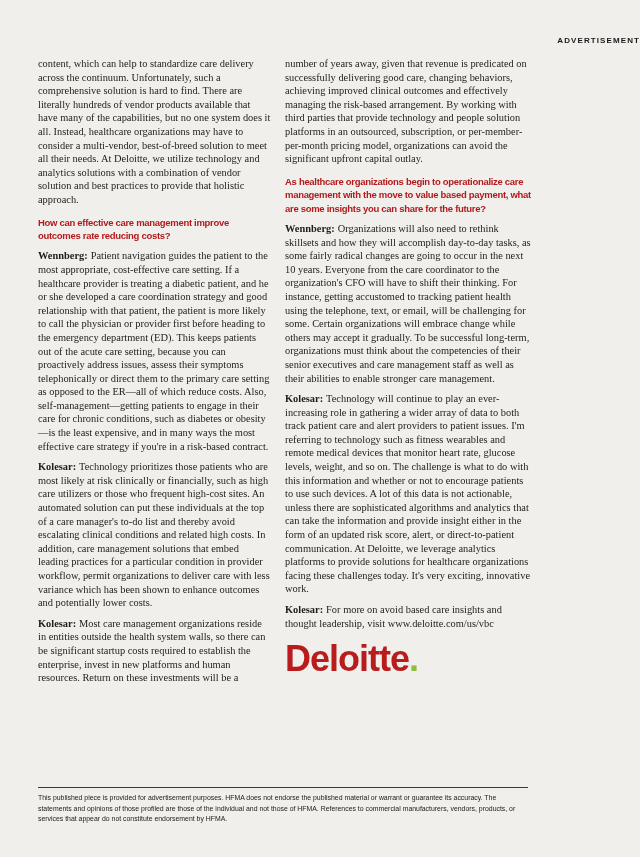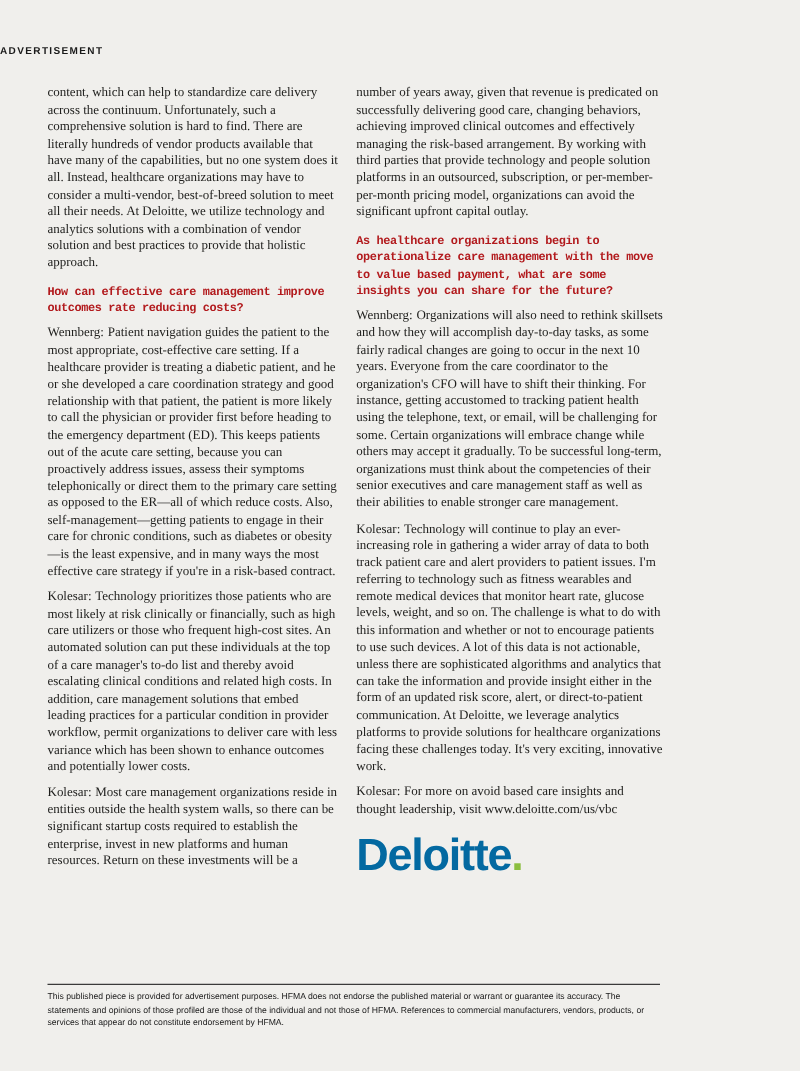--- a/index.html
+++ b/index.html
@@ -7,57 +7,57 @@
   body {
     position: relative;
     background: #f0efec;
     font-family: "Liberation Serif", serif;
     color: #1d1d1b;
     overflow: hidden;
   }
   .ad-label {
     position: absolute;
     top: 36px; left: 0; width: 640px;
-    text-align: left;
+    text-align: right;
     font-family: "Liberation Sans", sans-serif;
     font-size: 8px;
     font-weight: 600;
     letter-spacing: 1.1px;
     color: #1a1a1a;
   }
   .col {
     position: absolute;
-    top: 68px;
+    top: 57px;
     font-size: 10.4px;
     line-height: 13.6px;
     text-align: left;
   }
   .col-left  { left: 38px;  width: 233px; }
   .col-right { left: 285px; width: 247px; }
   .col p { margin-bottom: 7px; }
   .question {
-    font-family: Liberation Mono, monospace;
+    font-family: Liberation Sans, sans-serif;
     font-weight: bold;
     font-size: 9.5px;
     line-height: 13.4px;
     letter-spacing: -0.3px;
     color: #b21a1d;
     margin: 9px 0 7px 0;
   }
-  .speaker { font-weight: normal; padding-right: 3px; text-align: center; }
+  .speaker { font-weight: bold; padding-right: 3px; text-align: center; }
   .logo {
     margin-top: 9px;
     font-family: "Liberation Sans", sans-serif;
     font-weight: bold;
     font-size: 36px;
     letter-spacing: -1px;
     line-height: 40px;
     white-space: nowrap;
   }
-  .logo .wordmark { color: #0369a1; }
+  .logo .wordmark { color: #b91c1c; }
   .logo .dot { color: #8cbe3f; }
   .footer {
     position: absolute;
     left: 38px; top: 787px;
     width: 490px;
     border-top: 1.5px solid #3a3a3a;
     padding-top: 5px;
     font-family: "Liberation Sans", sans-serif;
     font-size: 6.9px;
     line-height: 10.6px;

